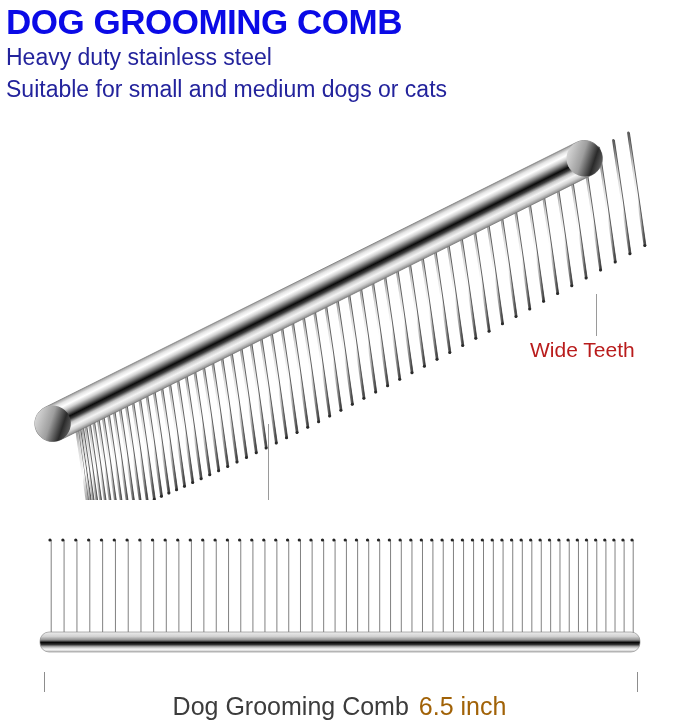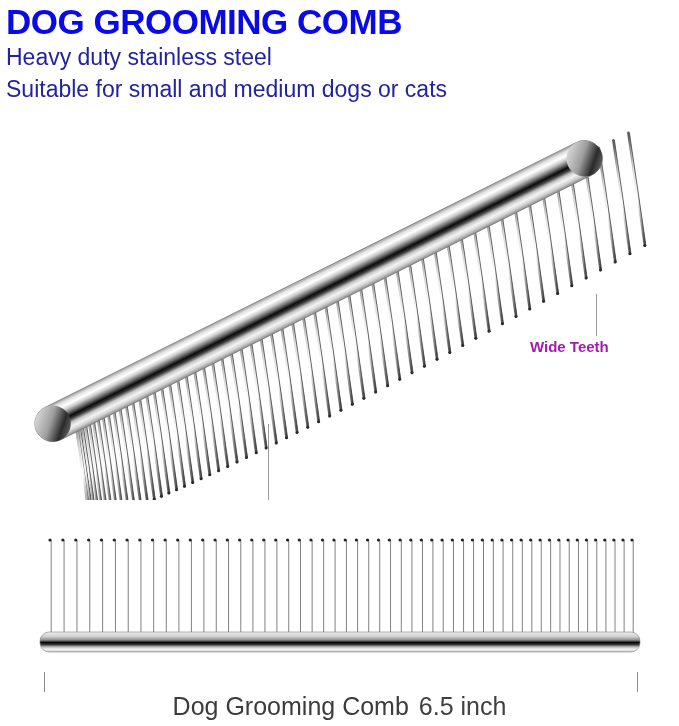--- a/index.html
+++ b/index.html
@@ -37,23 +37,23 @@
     color: #23239c;
     white-space: nowrap;
     line-height: 26px;
   }
   #subline-1 { top: 44px; }
   #subline-2 { top: 76px; }
 
   
   .callout-label {
     position: absolute;
-    font-size: 15px;
-    font-weight: bold;
-    color: #a21caf;
+    font-size: 21px;
+    font-weight: normal;
+    color: #b91c1c;
     white-space: nowrap;
   }
   #label-wide { left: 530px; top: 338px; }
   #label-close { left: 192px; top: 502px; }
 
   .leader-line {
     position: absolute;
     width: 1px;
     background: #9a9a9a;
   }
@@ -97,21 +97,21 @@
     top: 692px;
     width: 679px;
     text-align: center;
     font-size: 25px;
     white-space: nowrap;
   }
   #caption-name {
     color: #3c3c3c;
   }
   #caption-size {
-    color: #404040;
+    color: #a16207;
     margin-left: 10px;
   }
 </style>
 </head>
 <body>
 
 <div id="page">
 
   <div id="headline">DOG GROOMING COMB</div>
 

